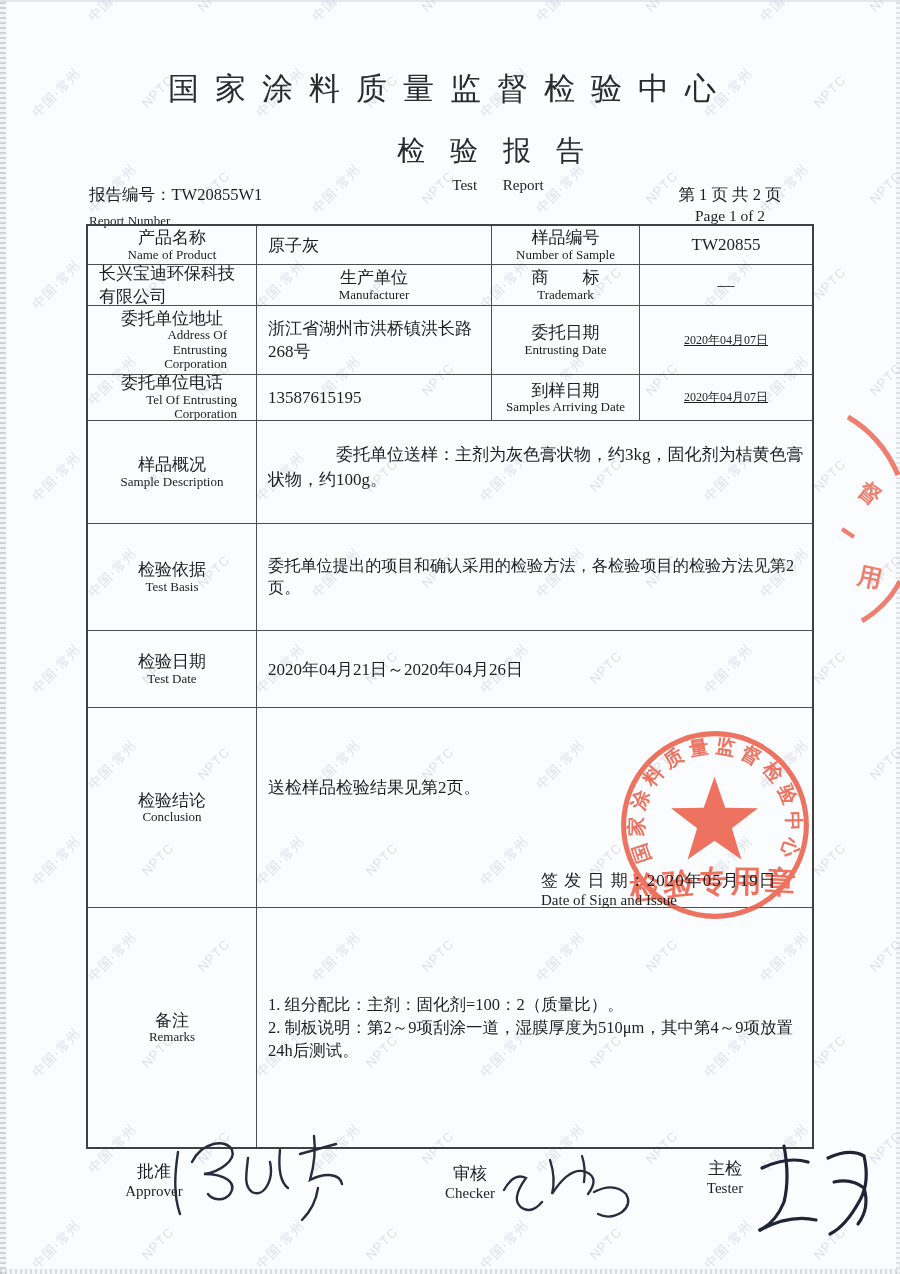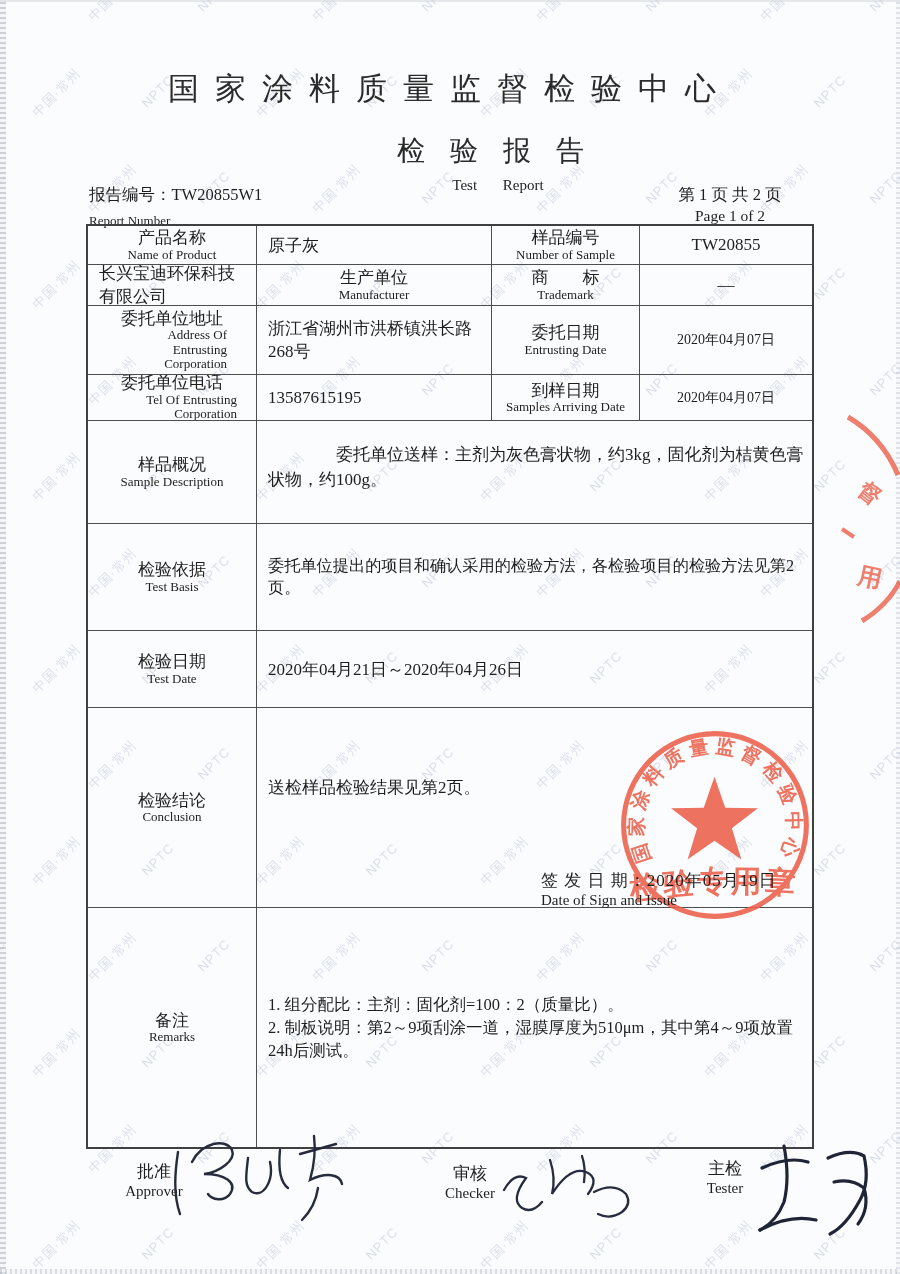--- a/index.html
+++ b/index.html
@@ -38,21 +38,21 @@
   .lbl .en{font-size:13px;line-height:1.1;color:#222;}
   .val{align-items:flex-start;justify-content:center;padding-left:11px;padding-right:6px;font-size:17px;}
   .val.center{align-items:center;padding-left:4px;padding-right:4px;text-align:center;}
   .wide{grid-column:2/5;}
   .val .p{margin:0;width:100%;}
   #cell-sample-desc{justify-content:flex-start;padding-top:22px;}
   #cell-sample-desc .p{text-indent:4em;line-height:1.45;}
   #cell-test-basis{font-size:16.2px;}
   #cell-conclusion{justify-content:flex-start;padding-top:68px;}
   #cell-remarks{font-size:16.5px;line-height:1.4;}
-  .date-val{font-size:14px;}
+  .date-val{font-size:12px;text-decoration:underline;}
 
   
   #sign-issue{position:absolute;left:541px;top:869px;z-index:3;}
   #sign-issue .cn{font-size:17px;letter-spacing:1px;}
   #sign-issue .en{font-size:15px;margin-top:0;}
 
   
   #stamp-main{position:absolute;left:616px;top:726px;z-index:2;opacity:.88;}
   #stamp-edge{position:absolute;left:838px;top:413px;z-index:2;opacity:.8;}
 

